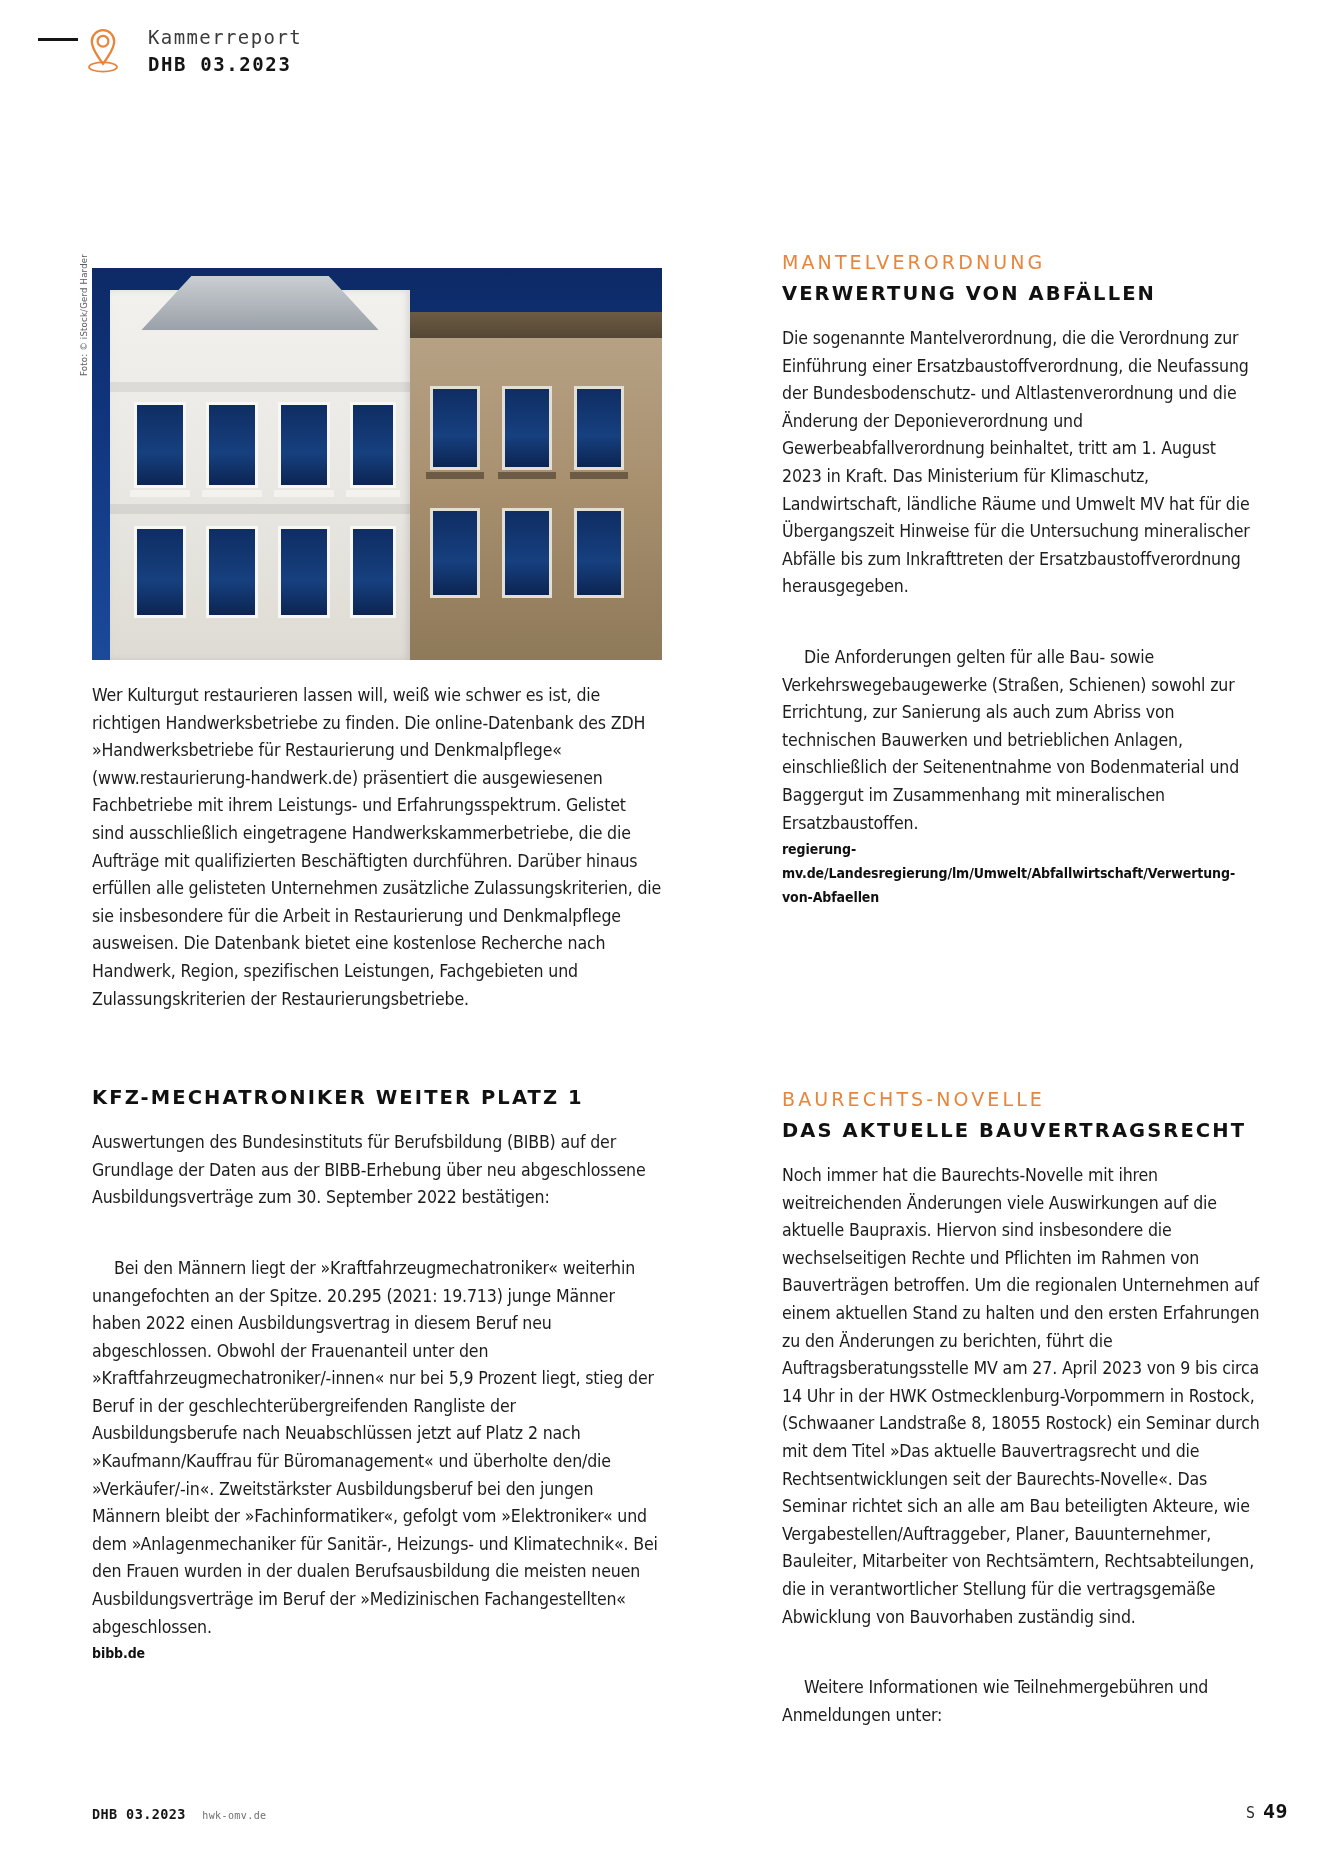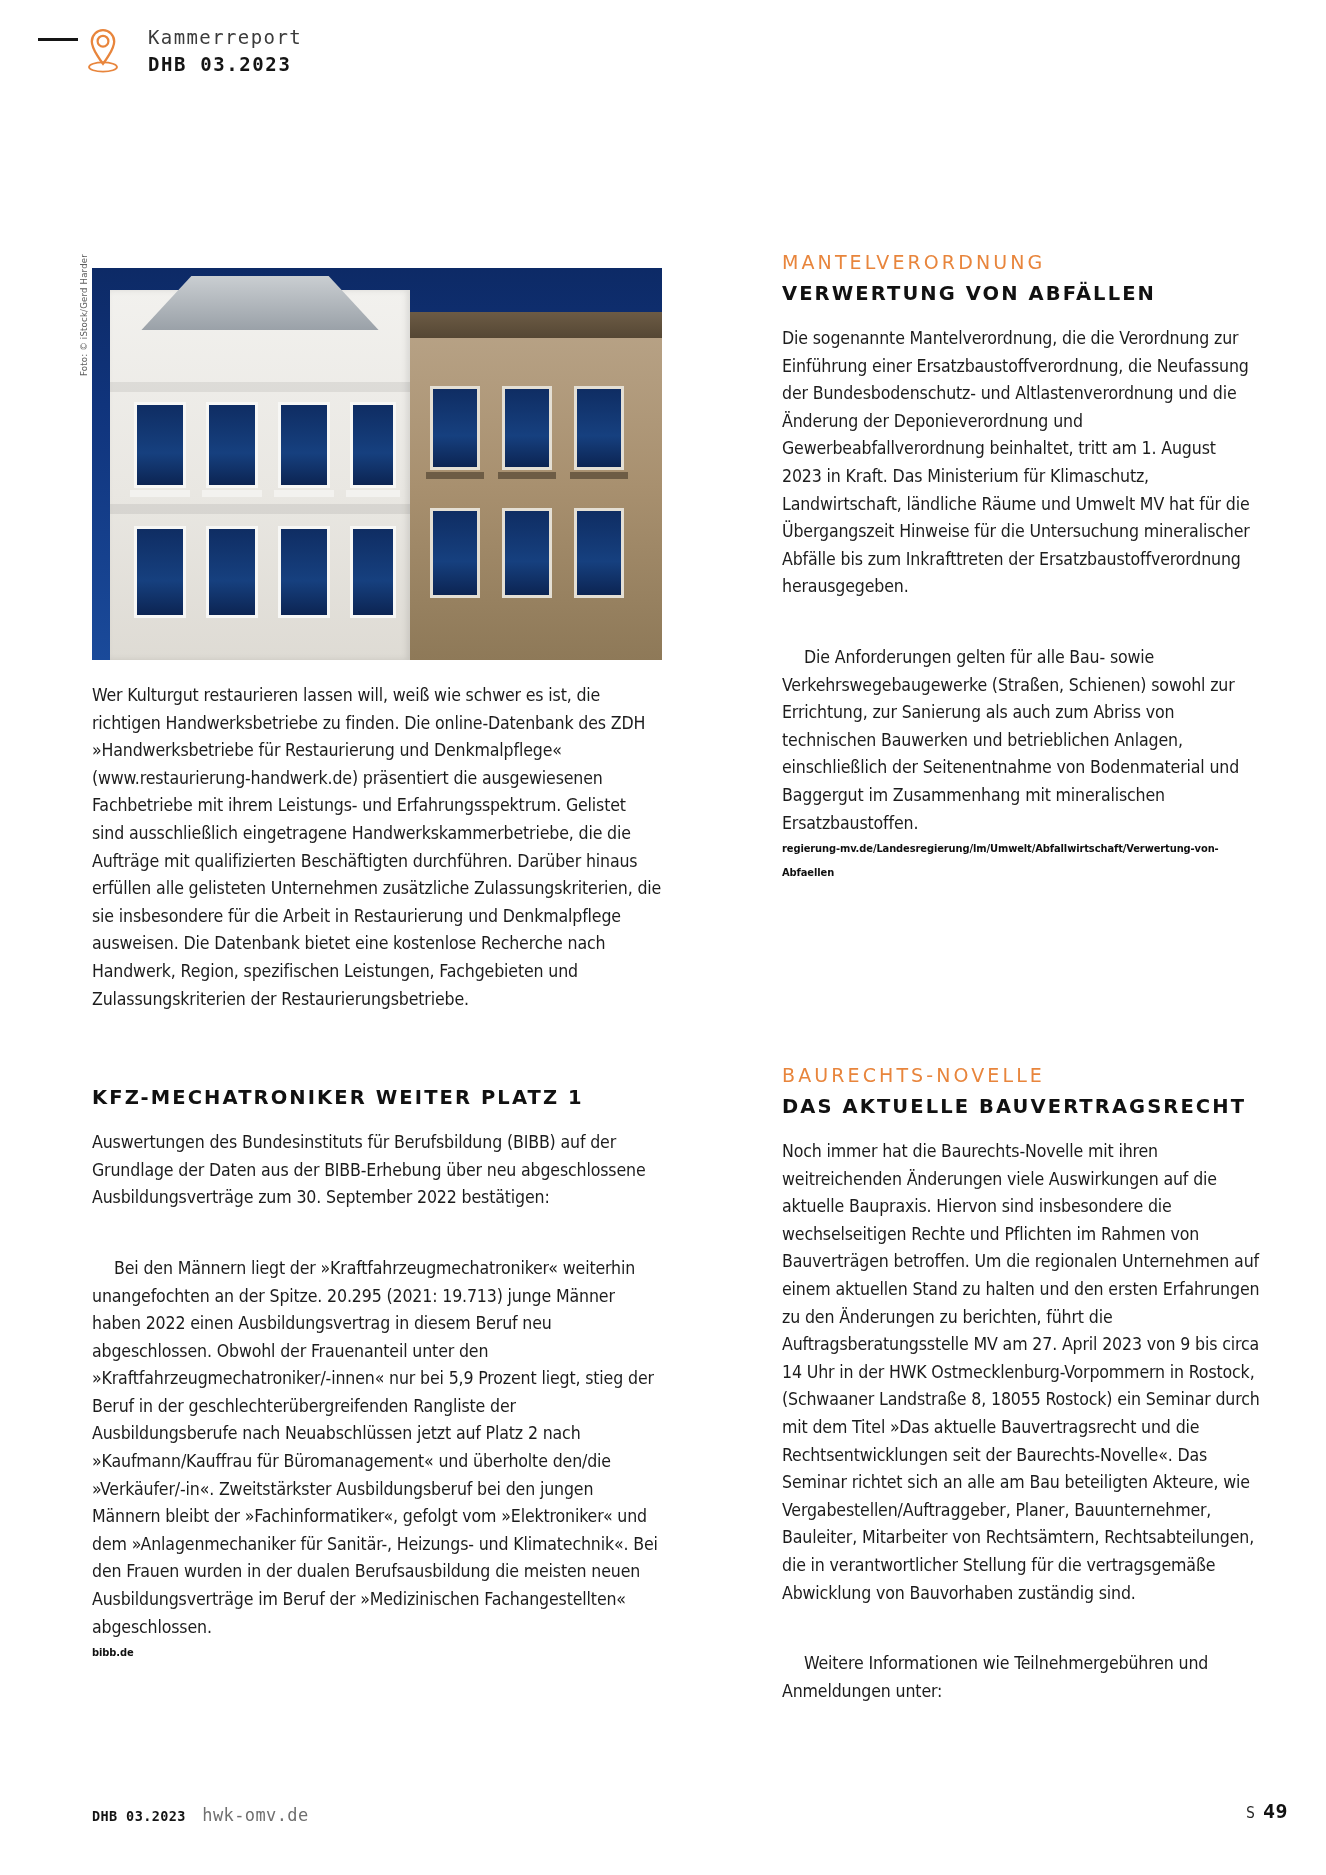--- a/index.html
+++ b/index.html
@@ -109,21 +109,21 @@
     text-align: left;
     font-stretch: condensed;
     letter-spacing: -0.15px;
     hyphens: manual;
   }
   p.body.indent { text-indent: 22px; margin-top: 43px; }
 
   .weblink {
     margin: 0;
     font-family: "DejaVu Sans Condensed", "Liberation Sans Narrow", "Liberation Sans", sans-serif;
-    font-size: 11px;
+    font-size: 14px;
     font-weight: bold;
     line-height: 24px;
     color: #101010;
     letter-spacing: -0.1px;
     word-break: break-word;
   }
 
   
   .photo-wrap {
     position: relative;
@@ -221,21 +221,21 @@
   }
   .footer-issue {
     font-family: "DejaVu Sans Mono", monospace;
     font-size: 13.5px;
     font-weight: bold;
     letter-spacing: .4px;
     color: #141414;
   }
   .footer-site {
     font-family: "DejaVu Sans Mono", monospace;
-    font-size: 17px;
+    font-size: 10px;
     letter-spacing: .4px;
     color: #6f6f6f;
     margin-left: 12px;
   }
   .footer-right {
     position: absolute;
     right: 38px;
     top: -6px;
     white-space: nowrap;
     display: flex;

